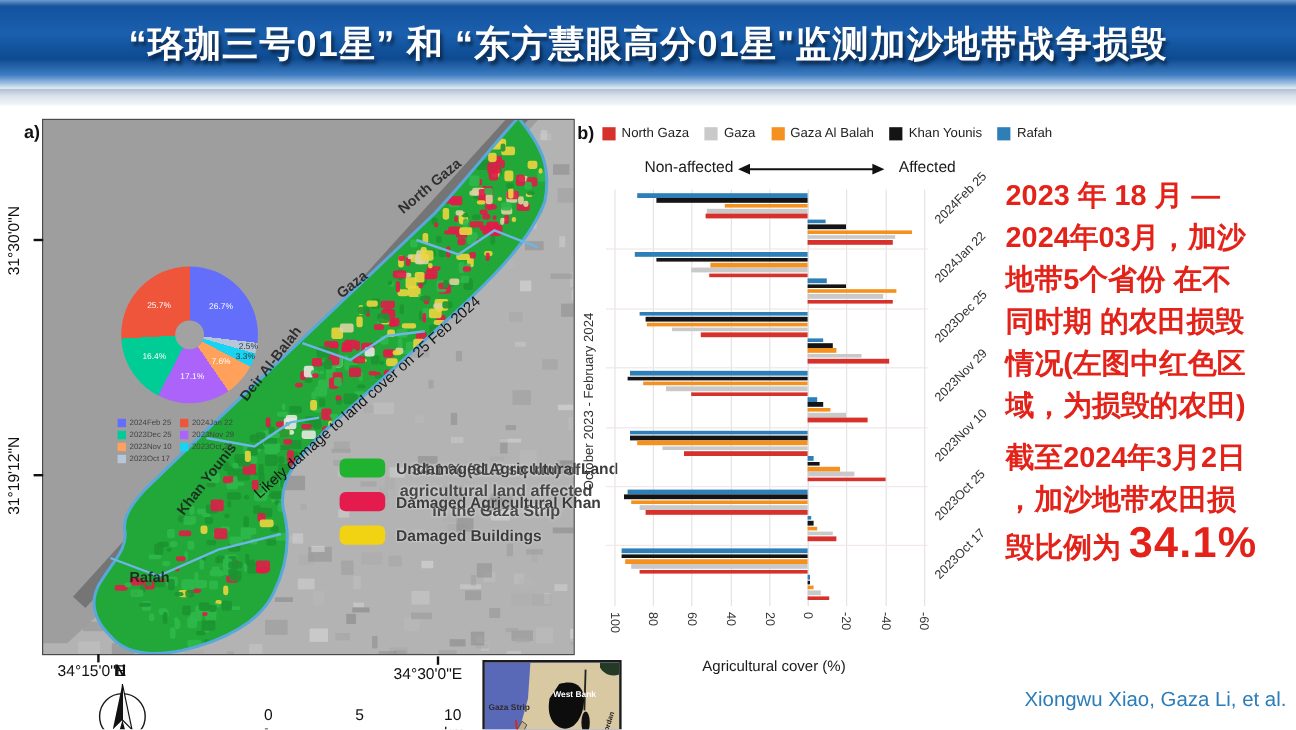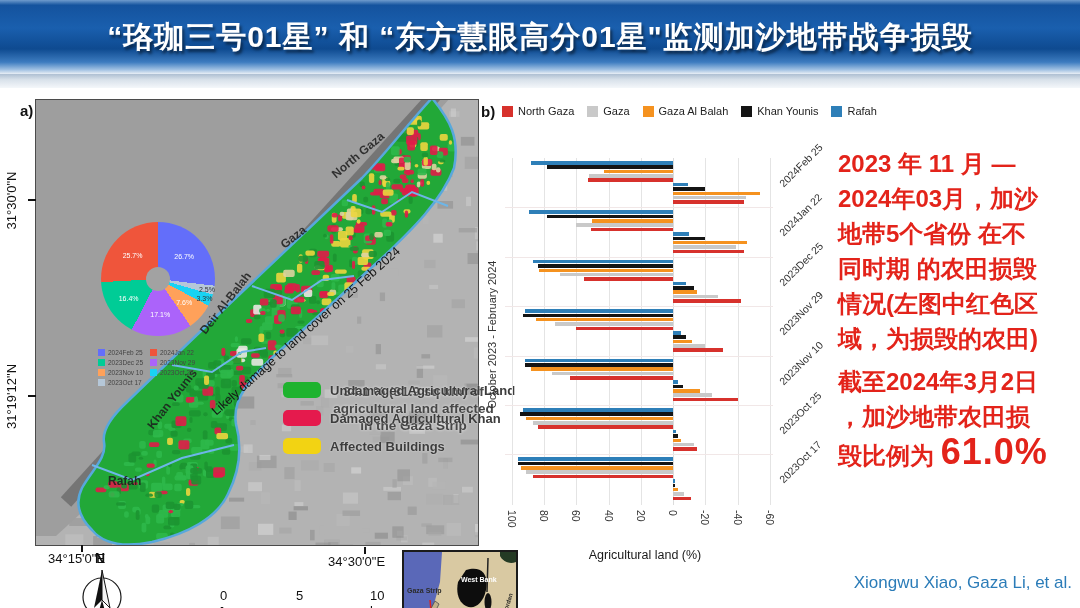--- a/index.html
+++ b/index.html
@@ -820,21 +820,21 @@
     <div class="mlg-row" style="left:247px;top:282px;">
       <div class="mlg-swatch" style="background: rgb(31, 179, 47);"></div>
       <div class="mlg-label">Undamaged Agricultural Land</div>
     </div>
     <div class="mlg-row" style="left:247px;top:310px;">
       <div class="mlg-swatch" style="background: rgb(229, 26, 77);"></div>
       <div class="mlg-label">Damaged Agricultural Khan</div>
     </div>
     <div class="mlg-row" style="left:247px;top:338px;">
       <div class="mlg-swatch" style="background: rgb(242, 211, 19);"></div>
-      <div class="mlg-label">Affected Buildings</div>
+      <div class="mlg-label">Damaged Buildings</div>
     </div>
 
     
     <div id="north">
       <div class="n">N</div>
       <svg width="52" height="66" viewBox="0 0 52 66" style="position:absolute;left:0;top:14px;">
         <circle cx="26" cy="33" r="19" fill="none" stroke="#1a1a1a" stroke-width="1.2"></circle>
         <polygon points="26,6 18,44 26,36" fill="#111"></polygon>
         <polygon points="26,6 34,44 26,36" fill="#f5f5f5" stroke="#111" stroke-width="1"></polygon>
         <polygon points="26,36 20,58 26,52 32,58" fill="#111"></polygon>
@@ -897,20 +897,29 @@
       </div>
       <div class="blg-item">
         <div class="blg-sw" style="background: rgb(20, 20, 20);"></div>
         <div class="blg-lb">Khan Younis</div>
       </div>
       <div class="blg-item">
         <div class="blg-sw" style="background: rgb(46, 127, 184);"></div>
         <div class="blg-lb">Rafah</div>
       </div>
     </div>
+  <div id="dir-head">
+    <span id="dir-left">Non-affected</span>
+    <svg id="dir-arrow" width="122" height="12" viewBox="0 0 122 12">
+      <line x1="8" y1="6" x2="114" y2="6" stroke="#111" stroke-width="1.6"></line>
+      <polygon points="0,6 10,1.5 10,10.5" fill="#111"></polygon>
+      <polygon points="122,6 112,1.5 112,10.5" fill="#111"></polygon>
+    </svg>
+    <span id="dir-right">Affected</span>
+  </div>
   <div id="bchart">
       <div class="vgrid" style="left: 14.75px; background: rgb(228, 228, 228);"></div>
       <div class="vgrid" style="left: 47px; background: rgb(228, 228, 228);"></div>
       <div class="vgrid" style="left: 79.25px; background: rgb(228, 228, 228);"></div>
       <div class="vgrid" style="left: 111.5px; background: rgb(228, 228, 228);"></div>
       <div class="vgrid" style="left: 143.75px; background: rgb(228, 228, 228);"></div>
       <div class="vgrid" style="left: 176px; background: rgb(220, 220, 220);"></div>
       <div class="vgrid" style="left: 208.25px; background: rgb(228, 228, 228);"></div>
       <div class="vgrid" style="left: 240.5px; background: rgb(228, 228, 228);"></div>
       <div class="vgrid" style="left: 272.75px; background: rgb(228, 228, 228);"></div>
@@ -1000,27 +1009,27 @@
       <div class="xtick" style="left: 20.75px; top: 352px;">100</div>
       <div class="xtick" style="left: 53px; top: 352px;">80</div>
       <div class="xtick" style="left: 85.25px; top: 352px;">60</div>
       <div class="xtick" style="left: 117.5px; top: 352px;">40</div>
       <div class="xtick" style="left: 149.75px; top: 352px;">20</div>
       <div class="xtick" style="left: 182px; top: 352px;">0</div>
       <div class="xtick" style="left: 214.25px; top: 352px;">-20</div>
       <div class="xtick" style="left: 246.5px; top: 352px;">-40</div>
       <div class="xtick" style="left: 278.75px; top: 352px;">-60</div>
     </div>
-  <div id="xlabel">Agricultural land (%)</div>
+  <div id="xlabel">Agricultural cover (%)</div>
   <div id="ylabel">October 2023 - February 2024</div>
 
-  <div class="redblock" style="top:146px;">2023 年 11 月 —
+  <div class="redblock" style="top:146px;">2023 年 18 月 —
 2024年03月，加沙
 地带5个省份 在不
 同时期 的农田损毁
 情况(左图中红色区
 域，为损毁的农田)</div>
   <div class="redblock" id="block2" style="top:364px;"><span>截至2024年3月2日
 ，加沙地带农田损
-毁比例为 </span><span class="big">61.0%</span></div>
+毁比例为 </span><span class="big">34.1%</span></div>
 
   <div id="attribution">Xiongwu Xiao, Gaza Li, et al.</div>
 </div>
 
 </body></html>

